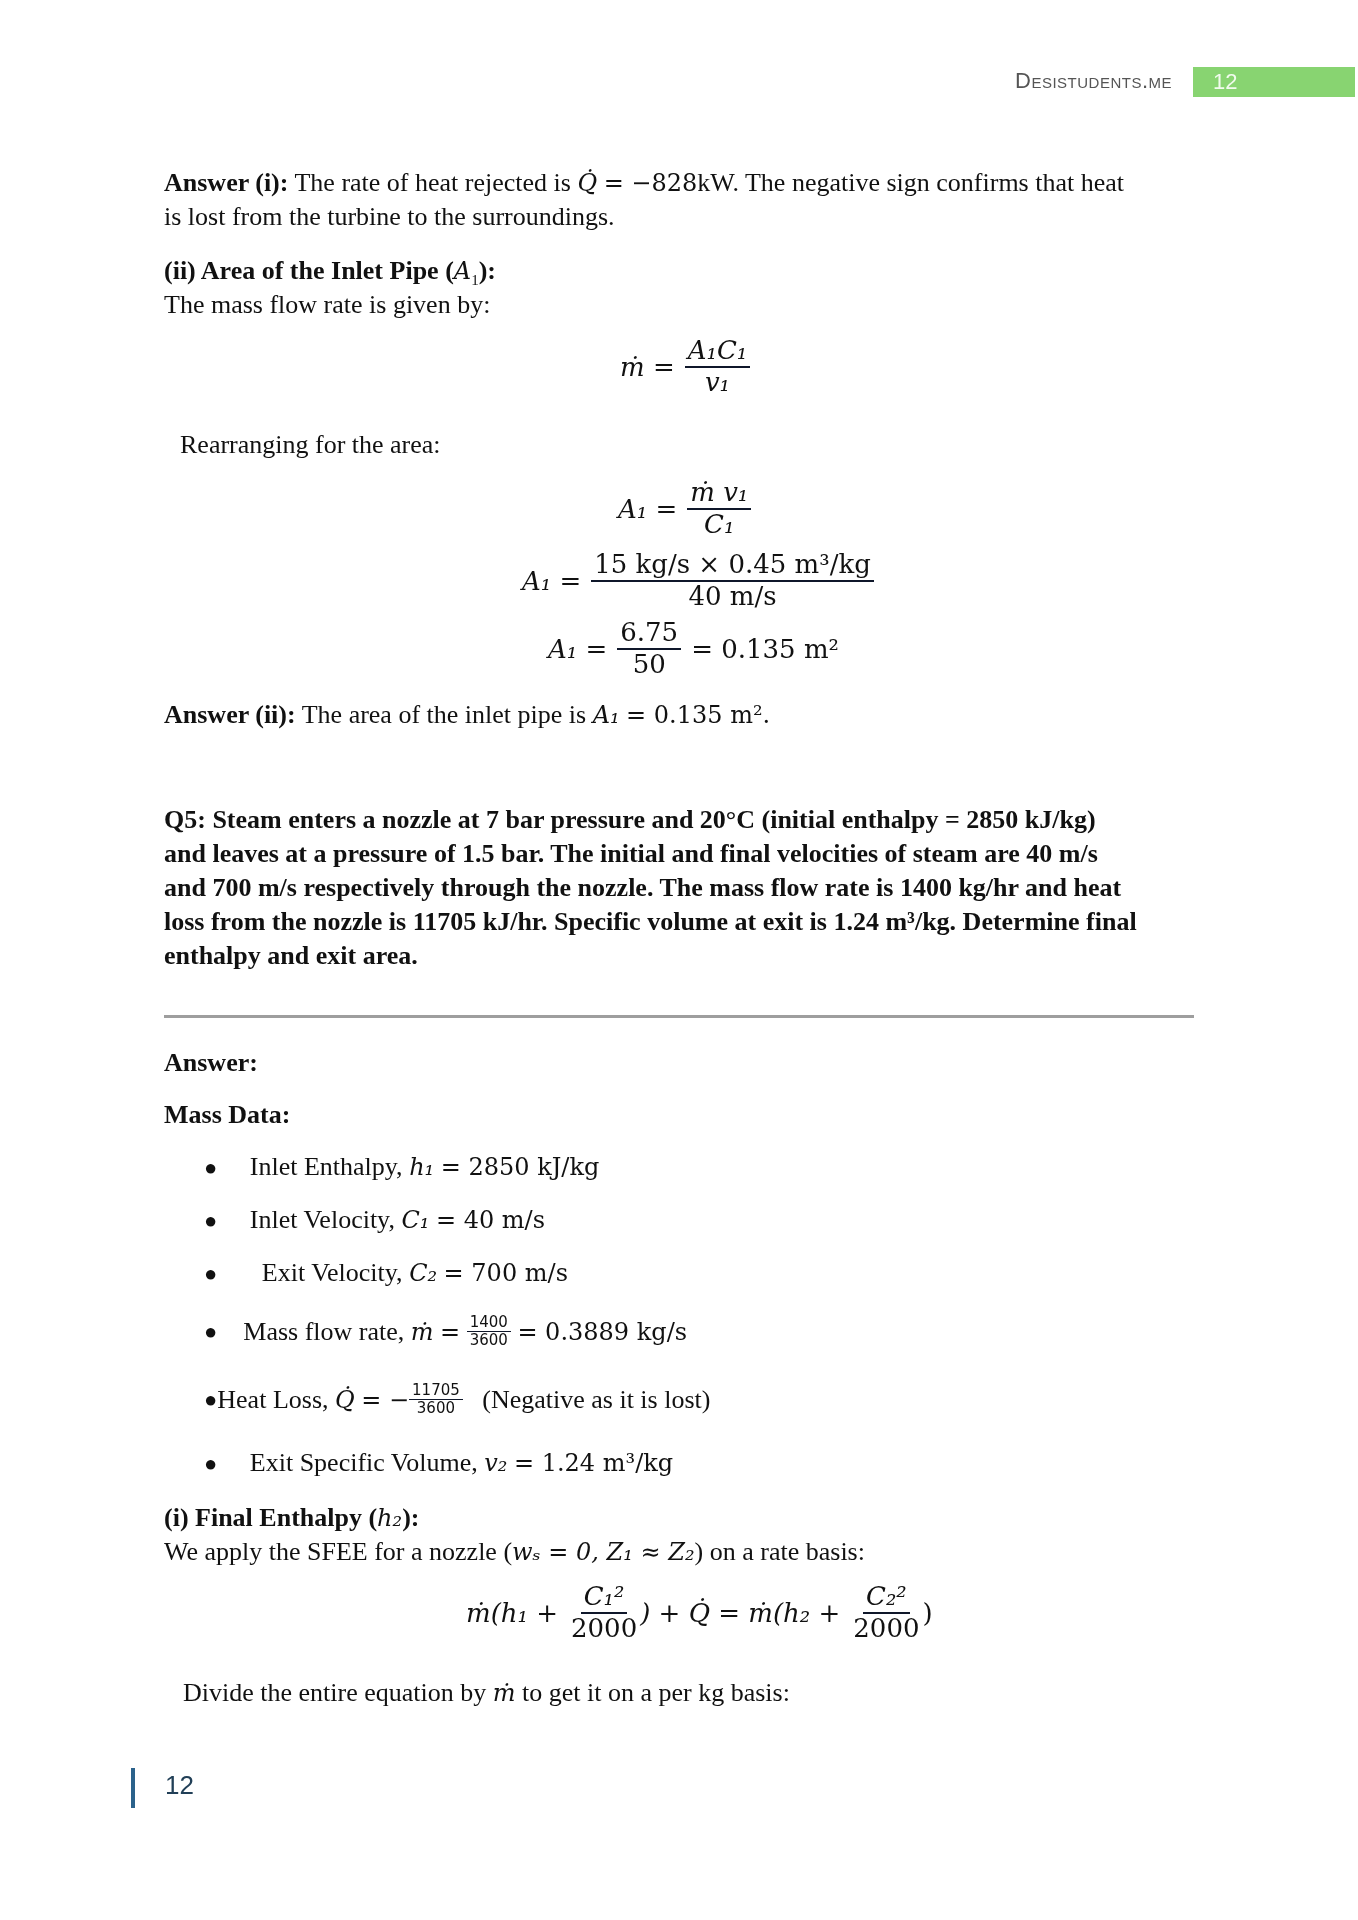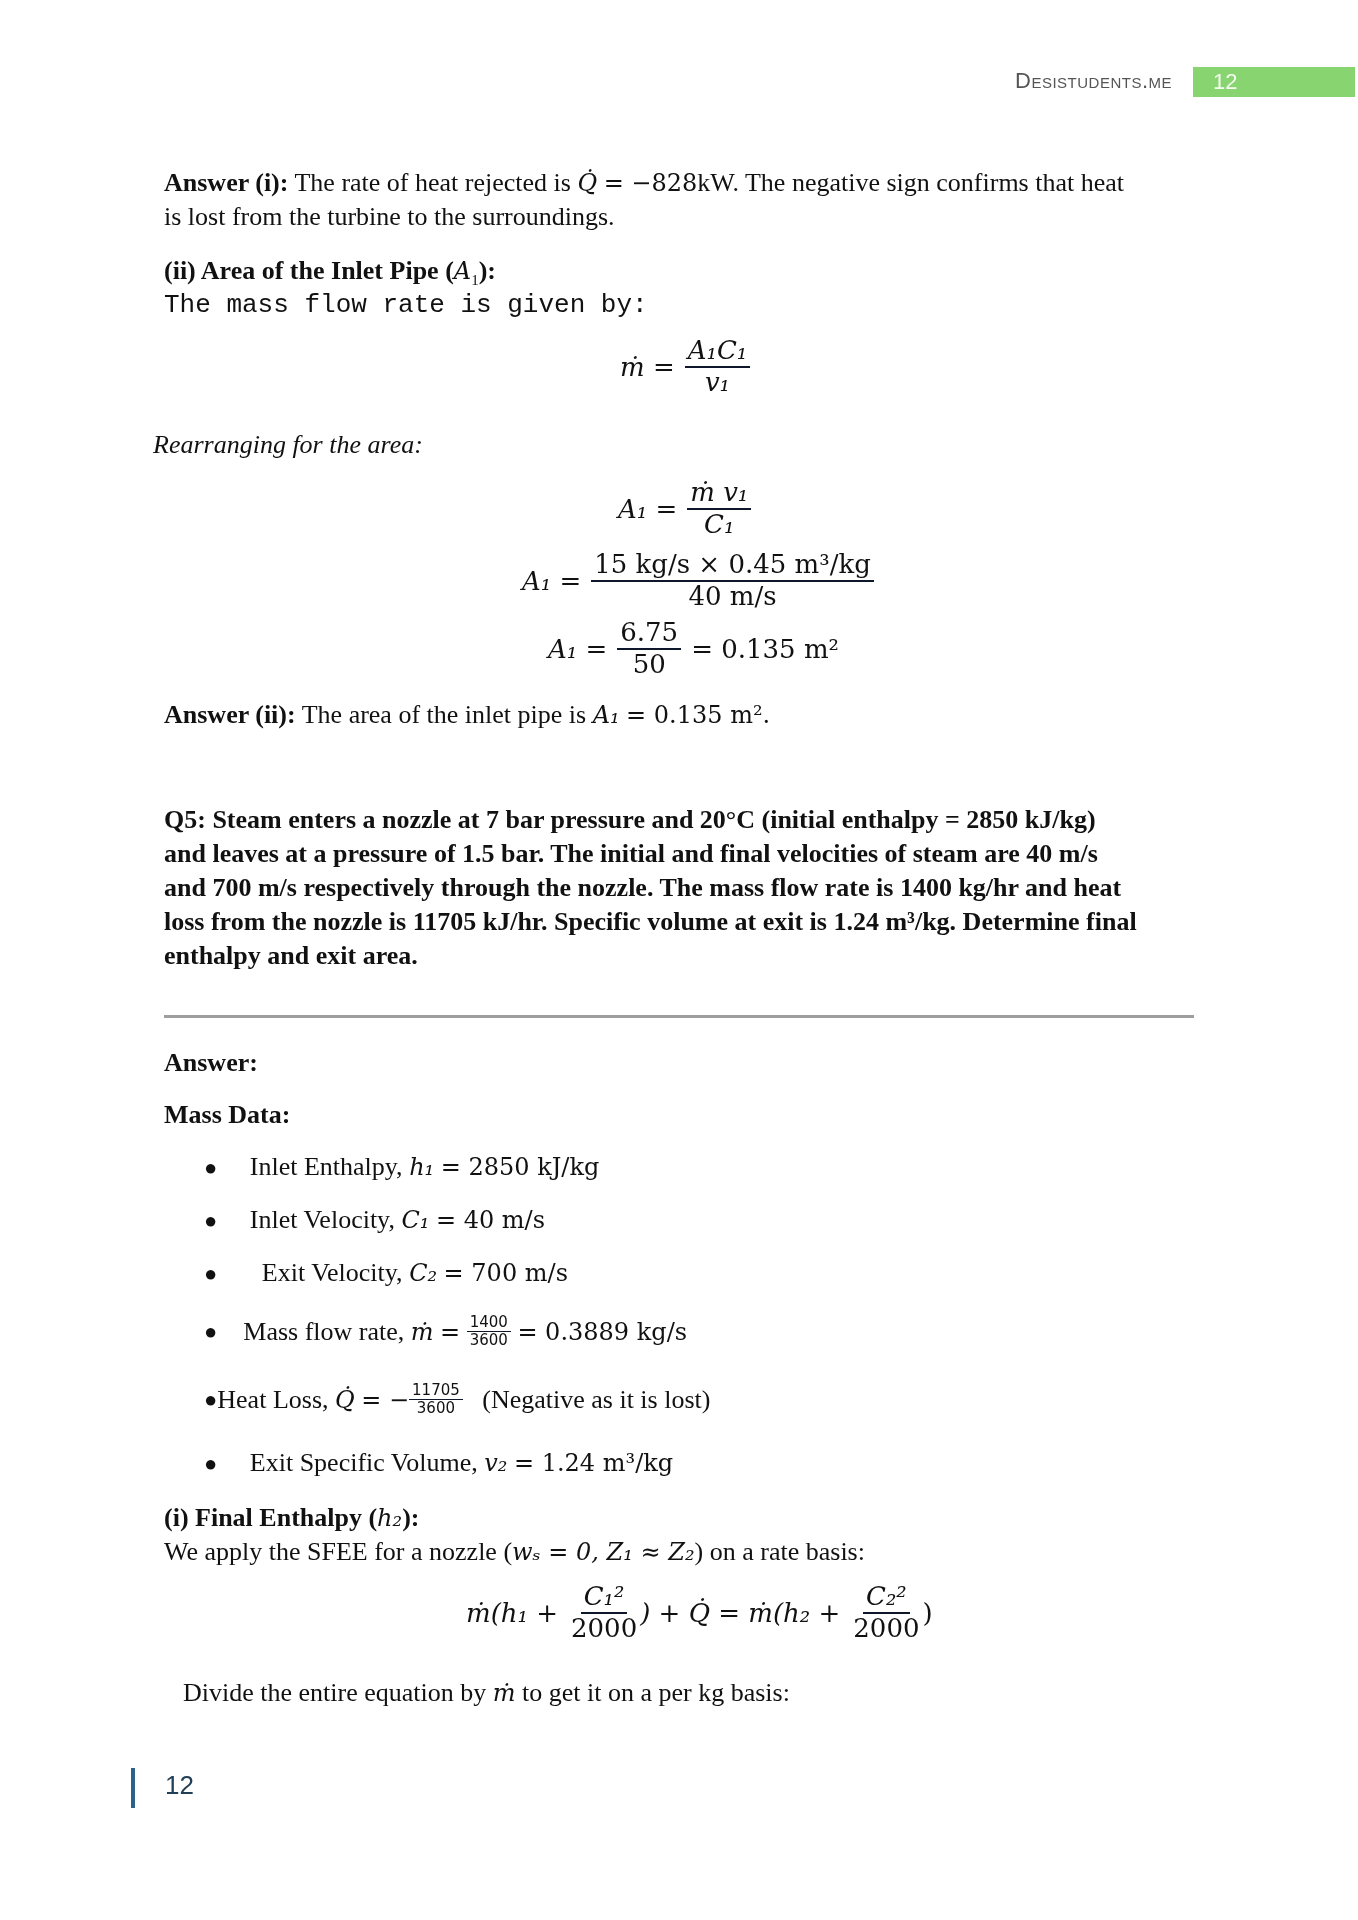--- a/index.html
+++ b/index.html
@@ -39,32 +39,32 @@
   <span class="b">Answer (i):</span>
   <span>The rate of heat rejected is</span>
   <span class="mi">Q̇</span>
   <span class="m">= −828</span><span>kW</span><span>. The negative sign confirms that heat</span>
 </div>
 <div class="abs p" style="left:164px; top:200px;">is lost from the turbine to the surroundings.</div>
 
 <div class="abs p b" style="left:164px; top:254px;">
   <span>(ii) Area of the Inlet Pipe (</span><span class="mi" style="font-weight:normal;">A</span><sub style="font-weight:normal;">1</sub><span>):</span>
 </div>
-<div class="abs p" style="left:164px; top:288px;font-family:Liberation Mono, monospace;">The mass flow rate is given by:</div>
+<div class="abs p" style="left:164px; top:288px;">The mass flow rate is given by:</div>
 
 <div class="abs eq" style="left:620px; top:336px;">
   <span style="font-style:italic;">ṁ =</span>
     <span class="sp"></span>
   <span class="frac">
     <span class="num" style="font-style:italic;">A₁C₁</span>
     <span class="den" style="font-style:italic;">v₁</span>
   </span>
 </div>
 
-<div class="abs p" style="left:153px; top:428px;font-style:italic;">Rearranging for the area:</div>
+<div class="abs p" style="left:180px; top:428px;">Rearranging for the area:</div>
 
 <div class="abs eq" style="left:618px; top:478px;">
   <span style="font-style:italic;">A₁ =</span>
     <span class="sp"></span>
   <span class="frac">
     <span class="num" style="font-style:italic;">ṁ v₁</span>
     <span class="den" style="font-style:italic;">C₁</span>
   </span>
 </div>
 

